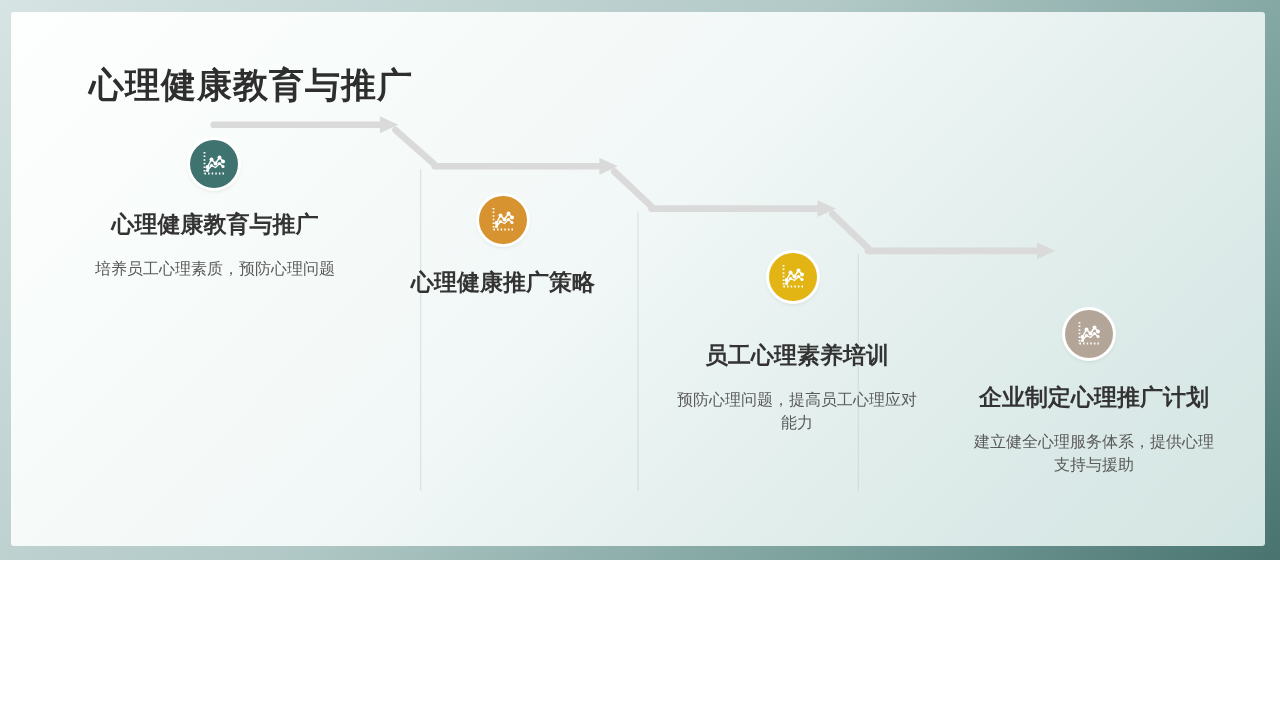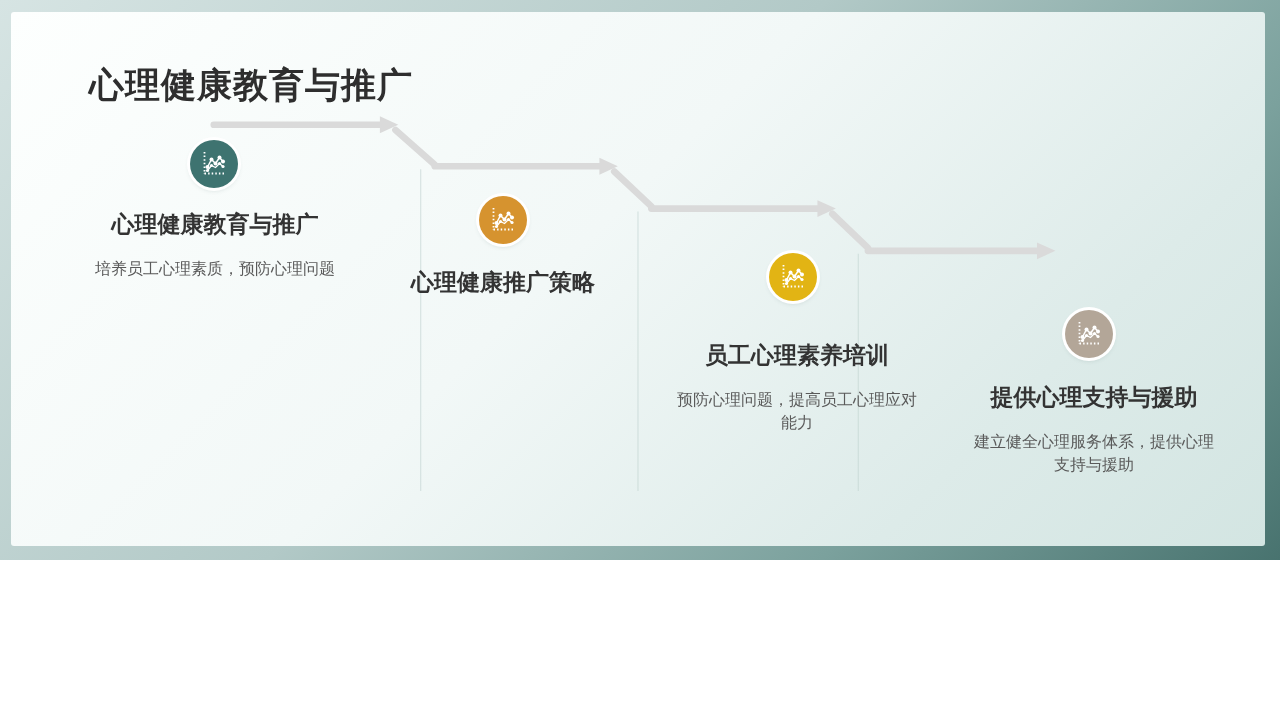--- a/index.html
+++ b/index.html
@@ -181,18 +181,18 @@
       <div class="step-desc">培养员工心理素质，预防心理问题</div>
     </div>
     <div class="step" id="step-1">
       <div class="step-heading">心理健康推广策略</div>
     </div>
     <div class="step" id="step-2">
       <div class="step-heading">员工心理素养培训</div>
       <div class="step-desc">预防心理问题，提高员工心理应对能力</div>
     </div>
     <div class="step" id="step-3">
-      <div class="step-heading">提供心理支持与援助</div>
+      <div class="step-heading">企业制定心理推广计划</div>
       <div class="step-desc">建立健全心理服务体系，提供心理支持与援助</div>
     </div>
 
   </div>
 </div>
 
 </body></html>

